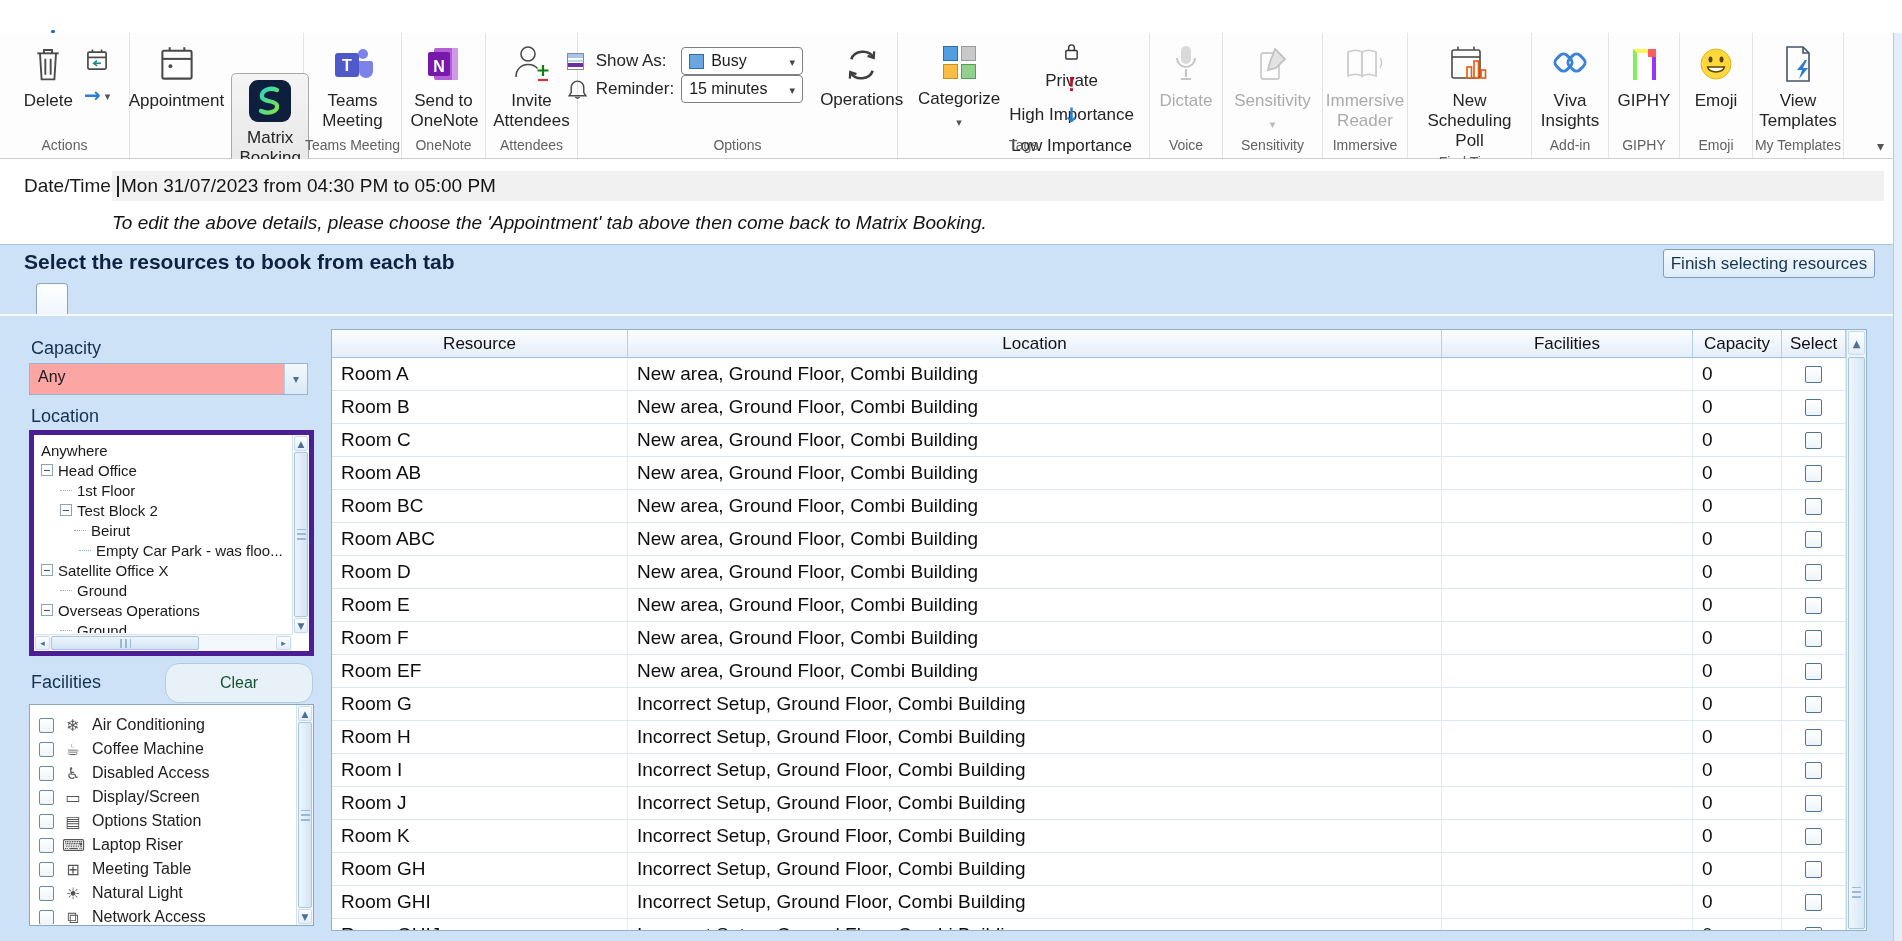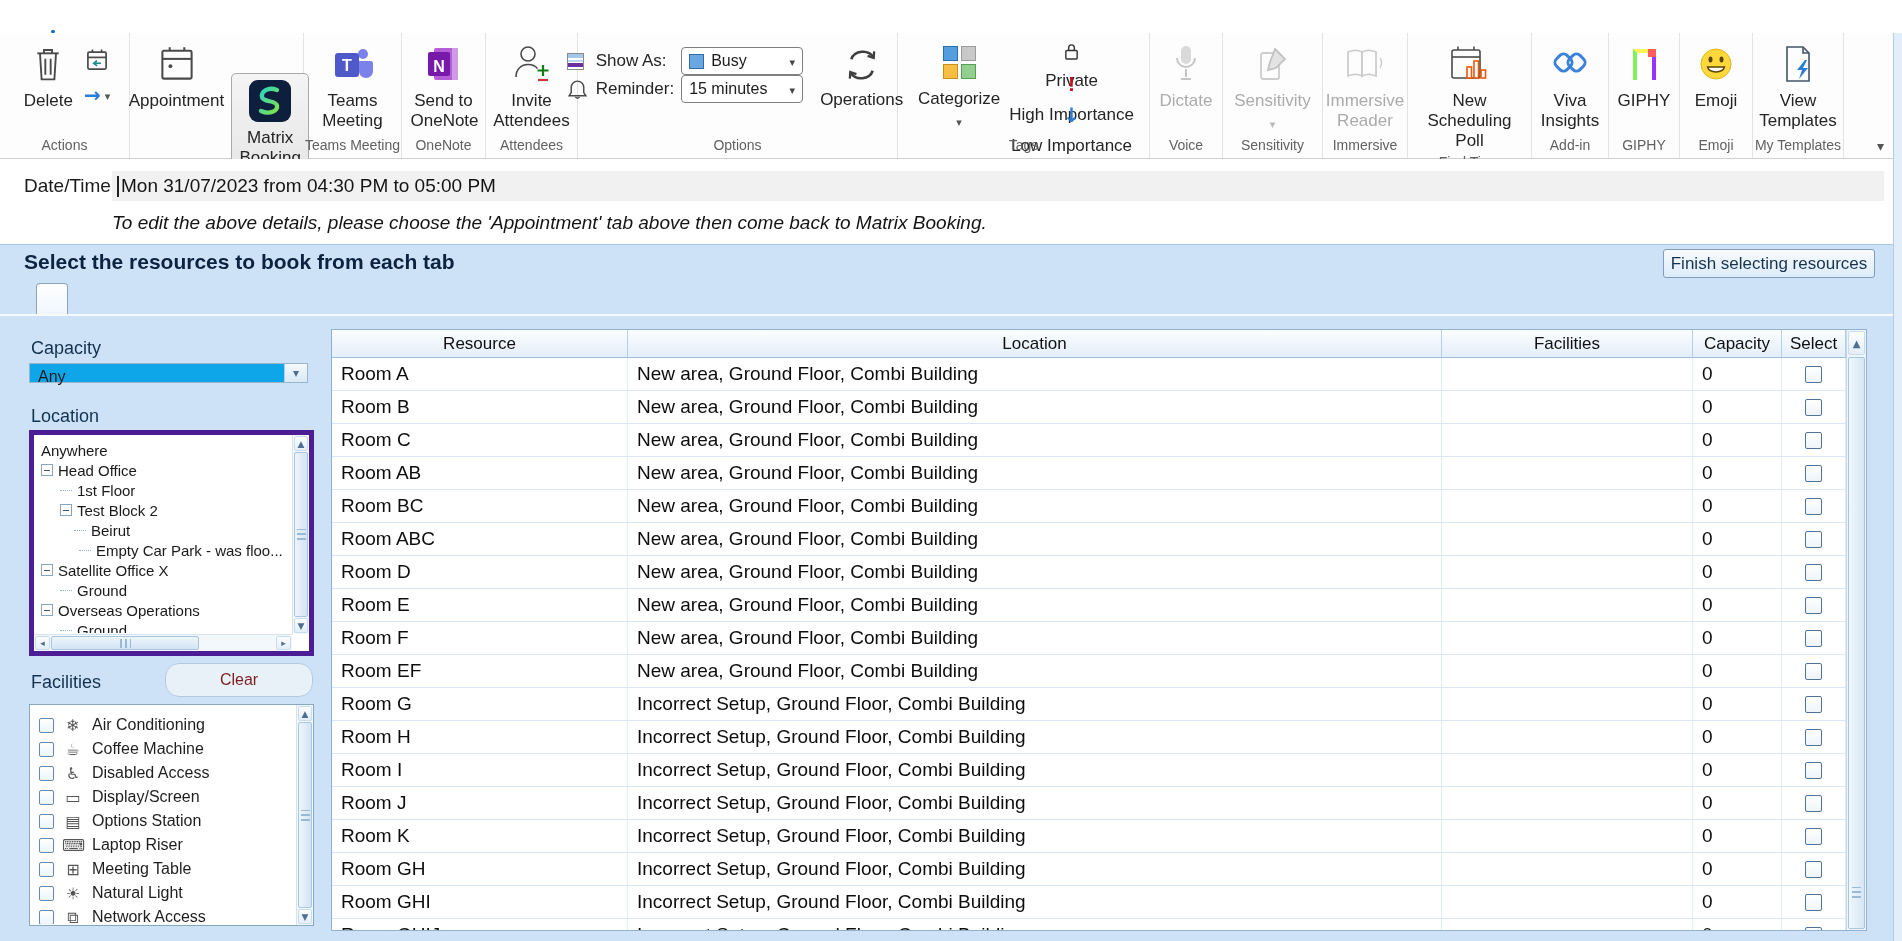--- a/index.html
+++ b/index.html
@@ -83,21 +83,21 @@
     background:linear-gradient(#f8fbfe,#dcebfa); font-size:17px; color:#17344f; display:flex; align-items:center; justify-content:center; }
   .tabs { position:absolute; left:36px; top:39px; height:30px; display:flex; align-items:flex-end; z-index:2; }
   .tab { padding:0 15px; font-size:17px; color:#10243c; height:30px; line-height:30px; }
   .tab.active { background:linear-gradient(#fff,#f0f7fd); border:1px solid #8aa4bc; border-bottom:none;
     border-radius:4px 4px 0 0; height:31px; color:#000; }
   .tabs-underline { position:absolute; left:0; right:0; top:69px; height:2px; background:#f7fbff; }
 
   
   .sidebar { position:absolute; left:19px; top:75px; width:300px; bottom:0; }
   .side-label { position:absolute; font-size:18px; color:#14324f; }
-  .dd { position:absolute; left:10px; top:43px; width:279px; height:20px; border:1px solid #9ab4cc; background:#0ea5e9; display:flex; }
+  .dd { position:absolute; left:10px; top:43px; width:279px; height:32px; border:1px solid #9ab4cc; background:#fca5a5; display:flex; }
   .dd-value { flex:1; padding-left:8px; font-size:16px; line-height:26px; color:#1a1a1a; }
   .dd-btn { width:23px; border-left:1px solid #b9cdde; background:linear-gradient(#f4f9fd,#d9e9f6);
     display:flex; align-items:center; justify-content:center; }
   .dd-btn::after { content:"▾"; font-family:"DejaVu Sans",sans-serif; font-size:12px; color:#4d6f92; }
 
   .tree { position:absolute; left:10px; top:110px; width:285px; height:226px; background:#fff; border:5px solid #4c1d95; }
   .tree-list { position:absolute; left:1px; top:1px; right:18px; bottom:18px; overflow:hidden; padding-top:4px; }
   .tree-item { display:flex; align-items:center; height:20px; font-size:15px; color:#1a1a1a; white-space:nowrap; }
   .tree-item .slot { flex:none; margin-right:5px; display:none; }
   .tree-item.parent .slot { display:block; width:12px; height:12px; border:1px solid #8aa5ba; background:#fff; position:relative; }
@@ -111,22 +111,22 @@
     display:flex; align-items:center; justify-content:center; }
   .grip-v { width:9px; height:11px; background:repeating-linear-gradient(0deg,#9ab9d6 0 2px,transparent 2px 5px); }
   .hscroll { position:absolute; left:0; right:17px; bottom:0; height:17px; background:#f3f8fc; border-top:1px solid #d7e4f0;
     display:flex; padding:1px; }
   .hscroll .arr { width:15px; display:flex; align-items:center; justify-content:center; font-size:9px; color:#4d6f92;
     font-family:"DejaVu Sans",sans-serif; background:linear-gradient(#fbfdff,#e4eefa); border:1px solid #c9dcec; border-radius:2px; }
   .hthumb { width:58%; margin:0 1px; background:linear-gradient(#eef5fc,#d2e4f4); border:1px solid #aac6de; border-radius:2px;
     display:flex; align-items:center; justify-content:center; }
   .grip-h { width:11px; height:9px; background:repeating-linear-gradient(90deg,#9ab9d6 0 2px,transparent 2px 5px); }
 
-  .clear-btn { position:absolute; left:146px; top:343px; width:148px; height:34px; background:#e9f1f8; border:1px solid #b5cbdd;
-    border-radius:14px; font-size:16px; color:#7f1d1d; display:flex; align-items:center; justify-content:center; }
+  .clear-btn { position:absolute; left:146px; top:343px; width:148px; height:40px; background:#e9f1f8; border:1px solid #b5cbdd;
+    border-radius:14px; font-size:16px; color:#14532d; display:flex; align-items:center; justify-content:center; }
   .faclist { position:absolute; left:10px; top:384px; width:285px; height:222px; background:#fff; border:1px solid #85a9c5; }
   .fac-rows { position:absolute; left:1px; top:1px; right:18px; bottom:1px; overflow:hidden; padding-top:7px; }
   .fac-row { display:flex; align-items:center; gap:8px; height:24px; padding-left:8px; font-size:16px; color:#1e1e1e; }
   .cb { width:15px; height:15px; border:1px solid #668db1; background:linear-gradient(#fff,#eef4f9); border-radius:2px; flex:none; }
   .fac-ic { width:22px; text-align:center; font-size:16px; color:#555; font-family:"DejaVu Sans",sans-serif; flex:none; }
   .faclist .vscroll { bottom:0; }
 
   
   .rtable { position:absolute; left:331px; top:84px; width:1536px; height:602px; background:#fff; border:1px solid #8fb2d1; }
   .thead { height:28px; display:flex; background:linear-gradient(#fbfdff,#e4eefa); border-bottom:1px solid #9ebfdd; }

